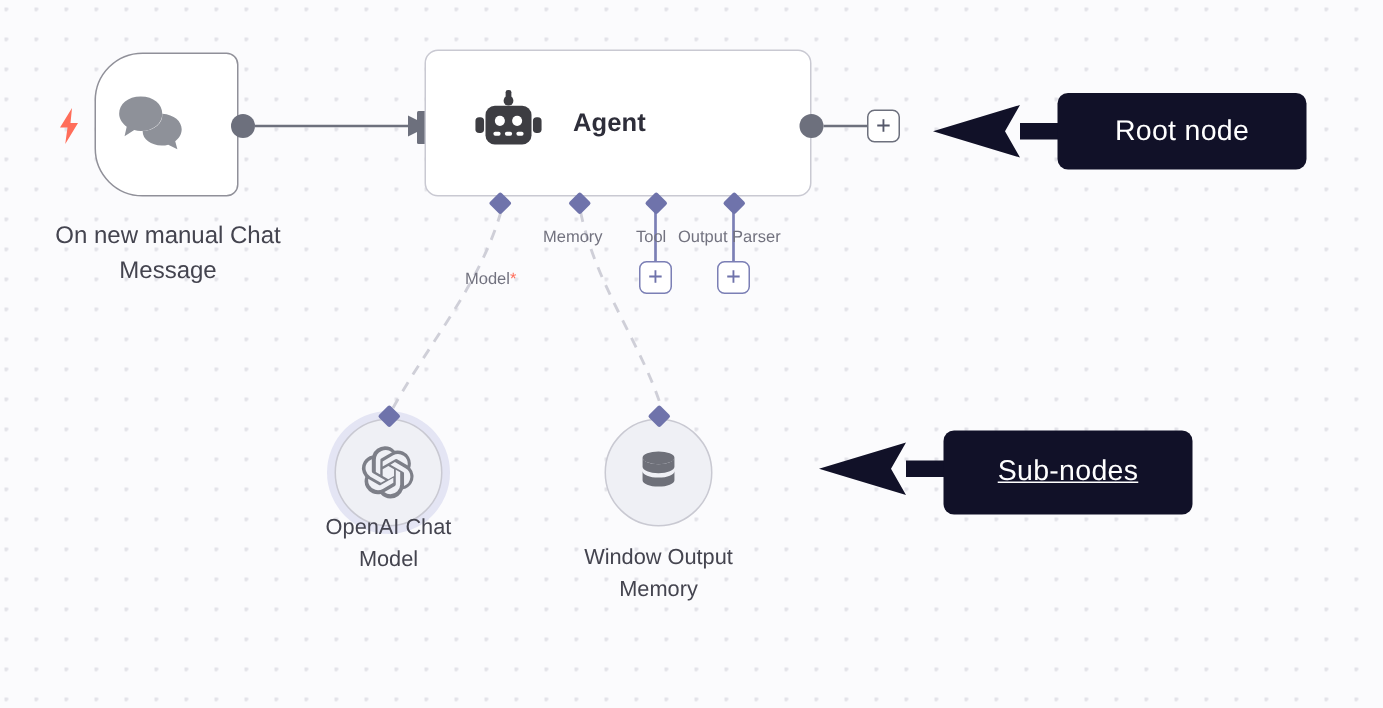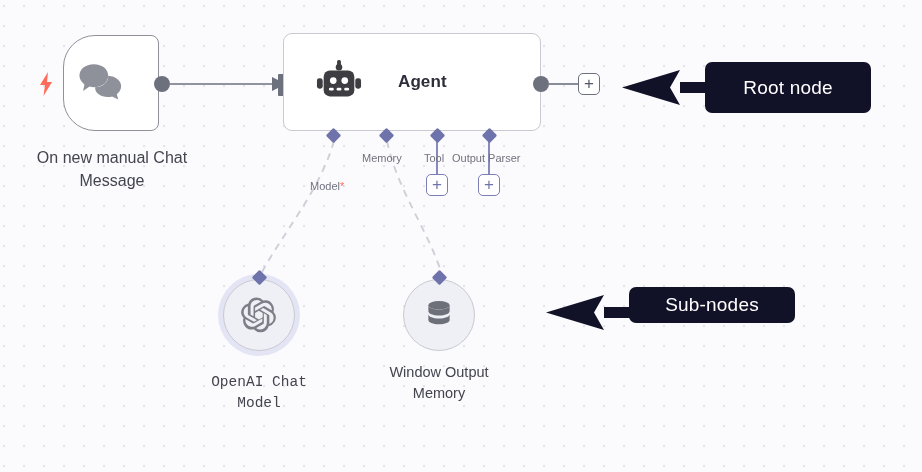--- a/index.html
+++ b/index.html
@@ -88,21 +88,20 @@
     flex: 0 0 auto;
     margin-right: 20px;
   }
   .agent-text { display: flex; flex-direction: column; justify-content: center; }
   .agent-title {
     font-size: 17px;
     font-weight: bold;
     color: #2e2e3a;
     line-height: 1.15;
     letter-spacing: 0.1px;
-    margin-left: 16px;
   }
   .agent-subtitle {
     font-size: 13.5px;
     color: #8b8b97;
     line-height: 1.3;
     margin-top: 2px;
   }
   .agent-in-port {
     position: absolute;
     left: 278px;
@@ -320,21 +319,21 @@
                M30.3 19.7l-8.9-5.2 3.1-1.8 7.4 4.3a6.9 6.9 0 0 1-1 12.4v-8.6
                a1.2 1.2 0 0 0-.6-1.1z
                M33.4 15l-.2-.1-7.2-4.2a1.2 1.2 0 0 0-1.2 0l-8.9 5.1v-3.6l7.4-4.3
                a6.9 6.9 0 0 1 10.1 7.1z
                M14.2 21.4l-3.1-1.8v-8.5a6.9 6.9 0 0 1 11.3-5.3l-.2.1-7.3 4.2
                a1.2 1.2 0 0 0-.6 1z
                M15.9 17.8l4-2.3 4 2.3v4.6l-4 2.3-4-2.3z" fill="#7d7f88"></path>
     </svg>
   </div>
   <div class="diamond" style="left:254px; top:272px;"></div>
-  <div class="sub-node-label" style="left:179px; top:372px;font-family:Liberation Mono, monospace;">OpenAI Chat
+  <div class="sub-node-label" style="left:179px; top:342px;">OpenAI Chat
 Model</div>
 
   <div class="sub-node" style="left:403px; top:279px;">
     <svg viewBox="0 0 40 40" width="34" height="34">
       <ellipse cx="20" cy="8.5" rx="12.5" ry="5" fill="#6e7079"></ellipse>
       <path d="M7.5 8.5 v7 c0 2.8 5.6 5 12.5 5 s12.5-2.2 12.5-5 v-7
                c0 2.8-5.6 5-12.5 5 s-12.5-2.2-12.5-5 z" fill="#6e7079"></path>
       <path d="M7.5 19 v7 c0 2.8 5.6 5 12.5 5 s12.5-2.2 12.5-5 v-7
                c0 2.8-5.6 5-12.5 5 s-12.5-2.2-12.5-5 z" fill="#6e7079"></path>
     </svg>
@@ -353,17 +352,17 @@
     <g>
       <rect x="604" y="307" width="27" height="11" fill="#111128"></rect>
       <path d="M546 312.5 L604 295 L594 312.5 L604 330 Z" fill="#111128"></path>
     </g>
   </svg>
 
   <div class="callout" style="left:705px; top:62px; width:166px; height:51px;">
     <span>Root node</span>
   </div>
 
-  <div class="callout" style="left:629px; top:287px; width:166px; height:36px;">
+  <div class="callout" style="left:629px; top:287px; width:166px; height:56px;text-decoration:underline;">
     <span>Sub-nodes</span>
   </div>
 
 </div>
 
 </body></html>

